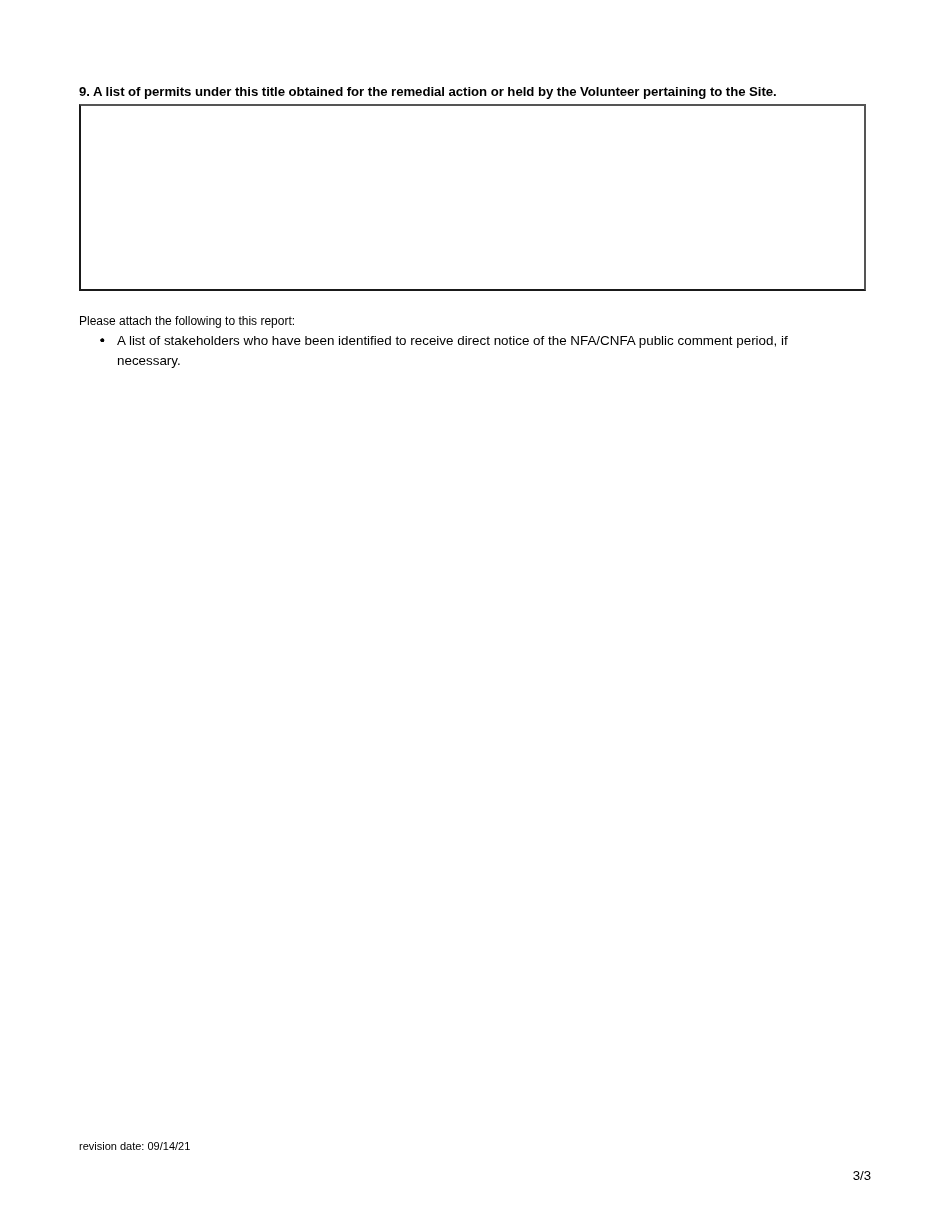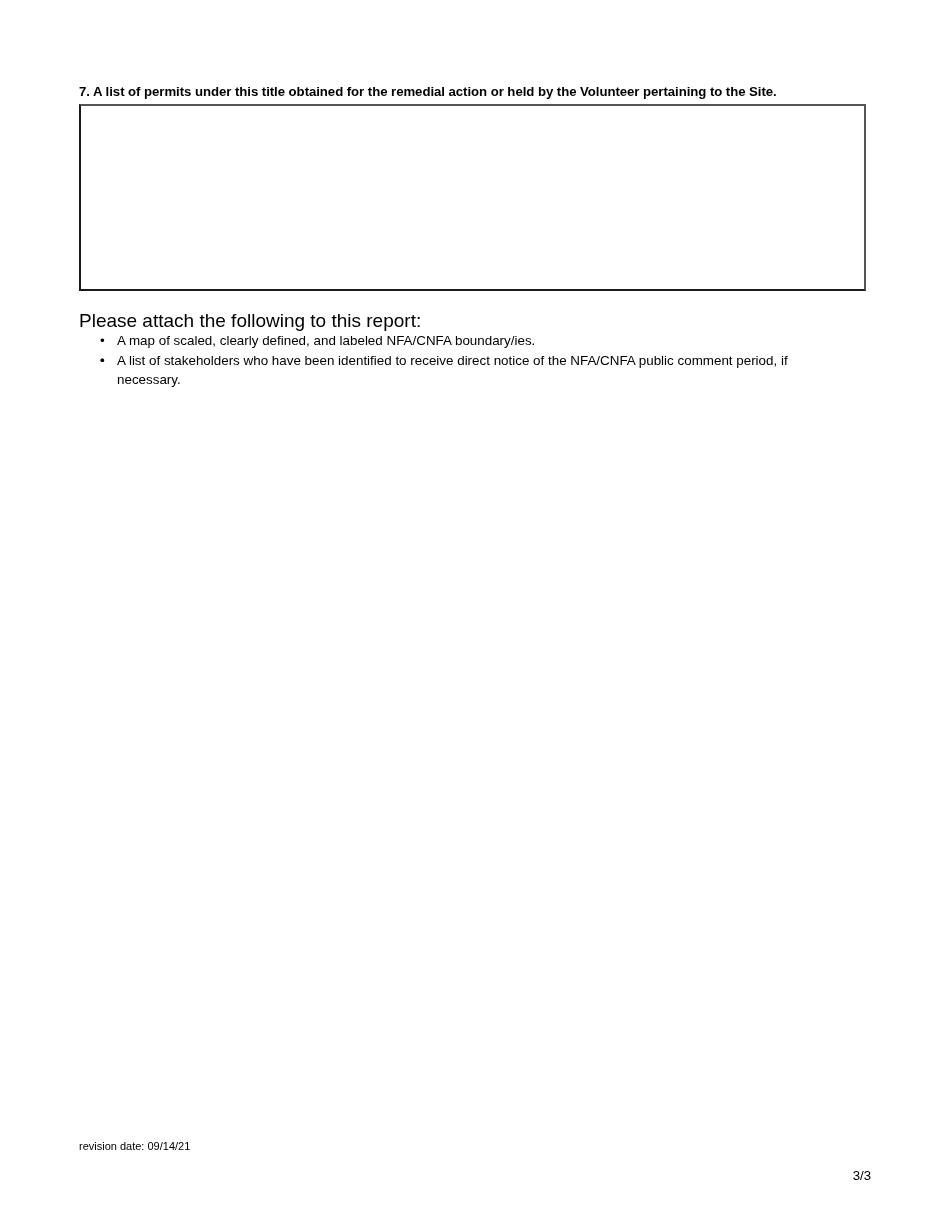--- a/index.html
+++ b/index.html
@@ -55,21 +55,21 @@
     line-height: 17px;
     white-space: pre-wrap;
     min-height: 10px;
   }
 
   
   .attach-intro {
     position: absolute;
     left: 79px;
     top: 312px;
-    font-size: 19px;
+    font-size: 12px;
     line-height: 18px;
   }
   .attach-list {
     position: absolute;
     left: 79px;
     top: 331px;
     width: 760px;
     margin: 0;
     padding: 0;
     list-style: none;
@@ -135,32 +135,31 @@
     font-size: 13.2px;
     line-height: 16px;
     text-align: center;
   }
 </style>
 </head>
 <body>
 
 <div class="page">
 
-  <div class="section-heading">7. A list of permits under this title obtained for the remedial action or held by the Volunteer pertaining to the Site.</div>
+  <div class="section-heading">9. A list of permits under this title obtained for the remedial action or held by the Volunteer pertaining to the Site.</div>
 
   <div class="answer-box">
     <span class="answer-box-text"></span>
   </div>
 
   <div class="attach-intro">Please attach the following to this report:</div>
 
   <ul class="attach-list">
     <li>
       <span class="bullet-glyph">•</span>
-      <span class="li-text">A map of scaled, clearly defined, and labeled NFA/CNFA boundary/ies.</span>
     </li>
     <li>
       <span class="bullet-glyph">•</span>
     </li>
     <li>
       <span class="bullet-glyph">•</span>
       <span class="li-text">A list of stakeholders who have been identified to receive direct notice of the NFA/CNFA public comment period, if necessary.</span>
     </li>
   </ul>
 

